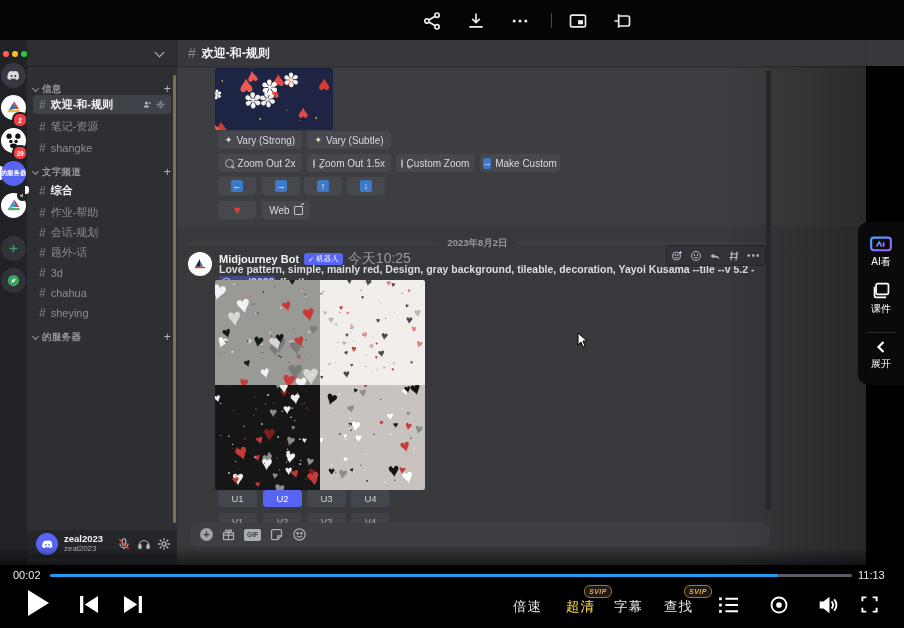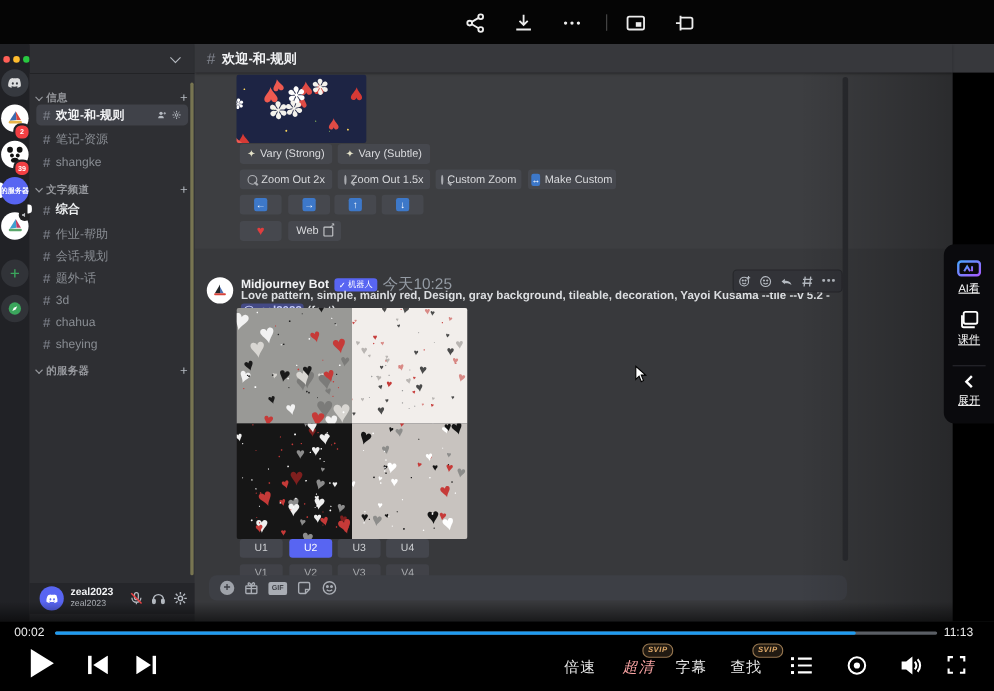--- a/index.html
+++ b/index.html
@@ -72,40 +72,40 @@
   .mt-ic{width:12px;height:12px;cursor:pointer;}
   .mt-dots{font-size:10px;letter-spacing:1px;cursor:pointer;}
   #chat-scrollbar{position:absolute;left:589px;top:30px;width:5px;height:440px;border-radius:3px;background:#2a2b2f;}
   .chat-vignette{position:absolute;right:0;top:26px;width:140px;height:499px;background:linear-gradient(to right,rgba(0,0,0,0),rgba(0,0,0,.3));pointer-events:none;}
 
   #black-right{position:absolute;left:866px;top:26px;width:38px;height:499px;background:#000;}
 
   
   #sidepanel{position:absolute;left:858px;top:182px;width:46px;height:163px;background:#0a0a0d;border-radius:10px 0 0 10px;}
   .sp-item{position:absolute;left:0;width:46px;text-align:center;color:#fff;cursor:pointer;}
-  .sp-label{font-size:10px;color:#fff;margin-top:3px;text-decoration:underline;}
+  .sp-label{font-size:10px;color:#fff;margin-top:3px;}
   .sp-div{position:absolute;left:8px;width:30px;height:1px;background:#2a2a2e;}
 
   
   #subtitle{position:absolute;left:337px;top:432px;font-size:29px;font-weight:800;letter-spacing:8px;color:#fff;white-space:nowrap;
     text-shadow:-2px -2px 0 #000,2px -2px 0 #000,-2px 2px 0 #000,2px 2px 0 #000,0 3px 2px #000;}
 
   
   #cursor{position:absolute;left:577px;top:292px;}
 
   .bottom-fade{position:absolute;left:0;bottom:0;width:904px;height:18px;background:linear-gradient(to bottom,rgba(0,0,0,0),rgba(0,0,0,.55));pointer-events:none;}
 
   
   #controls{position:absolute;left:0;top:565px;width:904px;height:63px;background:#000;}
   .ptime{position:absolute;top:4px;font-size:11px;color:#ececec;}
   #seekbar{position:absolute;left:50px;top:9px;width:802px;height:3px;background:#5a5e64;border-radius:2px;cursor:pointer;}
   #seek-played{position:absolute;left:0;top:0;height:3px;background:#1f9bf0;border-radius:2px;}
   .pc-ic{position:absolute;color:#fff;cursor:pointer;}
   .pc-txt{position:absolute;top:33px;font-size:13.5px;color:#e8e8e8;cursor:pointer;letter-spacing:1px;}
-  .pc-txt.gold{color:#fca5a5;font-style:italic;}
+  .pc-txt.gold{color:#fde047;}
   .svip{position:absolute;top:20px;height:11px;padding:0 4px;border-radius:6px;background:#211a12;border:1px solid #96764f;color:#dda868;font-size:7px;font-style:italic;font-weight:800;display:flex;align-items:center;letter-spacing:.5px;}
 </style>
 </head>
 <body>
 
 <div id="app">
 
   <div id="topbar">
     <div class="tb-icon" style="left:422px">
       <svg viewBox="0 0 24 24" width="20" height="20" fill="none" stroke="currentColor" stroke-width="2">
@@ -389,20 +389,25 @@
         </div>
 
       <div class="dbtn" style="left:41px;top:161px;width:38px">
           <span class="heart-red">♥</span>
         </div>
       <div class="dbtn" style="left:85px;top:161px;width:48px">
         <span>Web</span>
         <span class="extlink"></span>
       </div>
 
+      <div id="date-div">
+        <div class="line"></div>
+        <div class="lbl">2023年8月2日</div>
+        <div class="line"></div>
+      </div>
 
       <div style="position:absolute;left:11px;top:212px;width:24px;height:24px;border-radius:50%;background:#fff;display:flex;align-items:center;justify-content:center">
         <svg viewBox="0 0 24 24" width="16" height="16">
             <path d="M5 16 L12 4 L12 16 Z" fill="#23272a"></path>
             <path d="M12 7 L17 16 L12 16 Z" fill="#4d6fae"></path>
             <rect x="4" y="16" width="16" height="2.5" rx="1.2" fill="#d8433a"></rect>
           </svg>
       </div>
       <div style="position:absolute;left:42px;top:210px;display:flex;align-items:center;gap:5px">
         <span style="font-size:11px;font-weight:600;color:#f2f3f5">Midjourney Bot</span>

